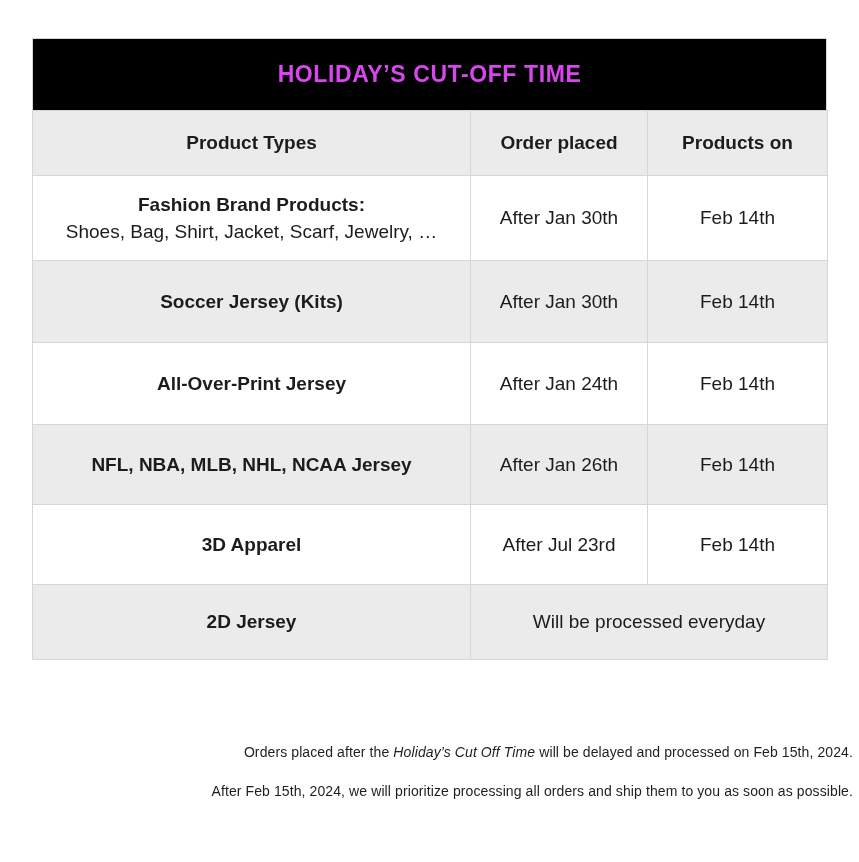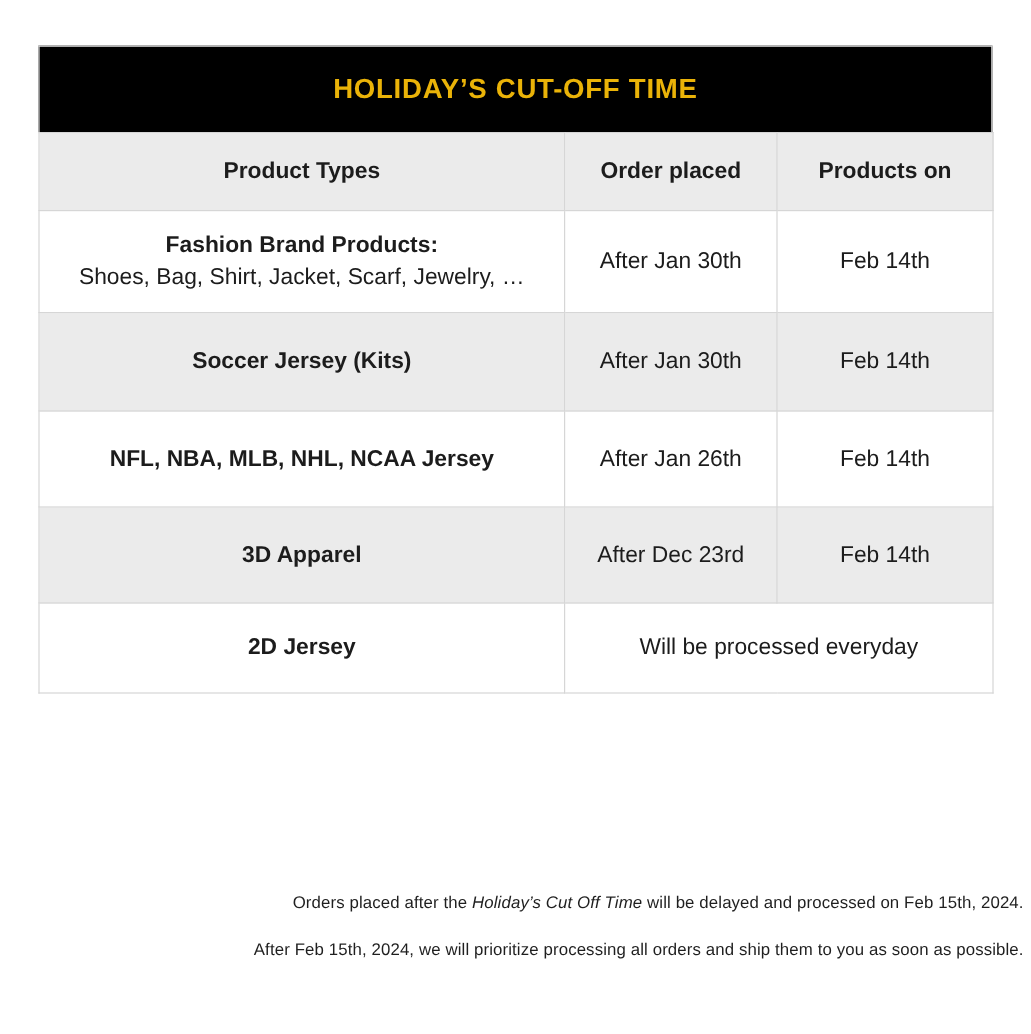--- a/index.html
+++ b/index.html
@@ -25,21 +25,21 @@
     box-sizing: border-box;
     height: 72px;
     background: #000000;
     border: 1px solid #d6d6d6;
     border-bottom: none;
     display: flex;
     align-items: center;
     justify-content: center;
   }
   .title-bar span {
-    color: #eab308;
+    color: #d946ef;
     font-size: 23px;
     font-weight: 700;
     letter-spacing: 0.6px;
   }
   table.cutoff-table {
     width: 795px;
     border-collapse: collapse;
     table-layout: fixed;
   }
   col.c-product   { width: 438px; }
@@ -120,28 +120,33 @@
             <div class="p-sub">Shoes, Bag, Shirt, Jacket, Scarf, Jewelry, …</div>
           </td>
           <td class="plain">After Jan 30th</td>
           <td class="plain">Feb 14th</td>
         </tr>
         <tr class="r1">
           <td class="product">Soccer Jersey (Kits)</td>
           <td class="plain">After Jan 30th</td>
           <td class="plain">Feb 14th</td>
         </tr>
+        <tr class="r2">
+          <td class="product">All-Over-Print Jersey</td>
+          <td class="plain">After Jan 24th</td>
+          <td class="plain">Feb 14th</td>
+        </tr>
         <tr class="r3">
           <td class="product">NFL, NBA, MLB, NHL, NCAA Jersey</td>
           <td class="plain">After Jan 26th</td>
           <td class="plain">Feb 14th</td>
         </tr>
         <tr class="r4">
           <td class="product">3D Apparel</td>
-          <td class="plain">After Dec 23rd</td>
+          <td class="plain">After Jul 23rd</td>
           <td class="plain">Feb 14th</td>
         </tr>
         <tr class="r5">
           <td class="product">2D Jersey</td>
           <td class="plain" colspan="2">Will be processed everyday</td>
         </tr>
       </tbody>
     </table>
 
   </div>

